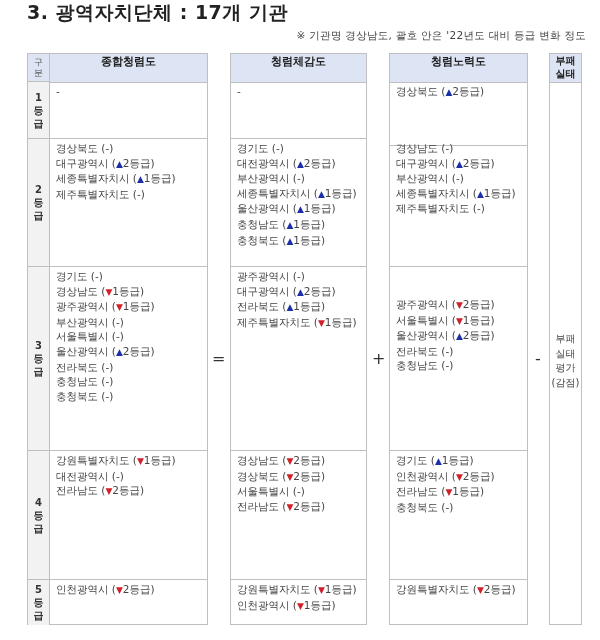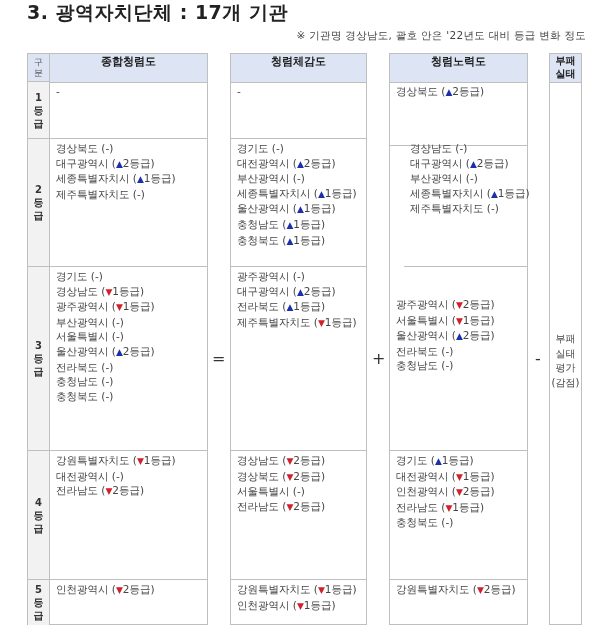--- a/index.html
+++ b/index.html
@@ -136,42 +136,41 @@
 
 <div class="tbl" id="t2" style="left:389px; width:139px; height:572px;">
   <div class="hdr">
     <span>청렴노력도</span>
   </div>
 <div class="row" style="top: 28px; height: 64px;">
       <div class="cell" style="left: 0px; right: 0px;">
         <div class="item"><span>경상북도</span> (<span class="up">▲</span><span>2등급</span>)</div>
       </div>
     </div>
-    <div class="row" style="top: 85px; height: 128px; margin-left: 14px;">
+    <div class="row" style="top: 85px; height: 128px;">
       <div class="cell" style="left: 0px; right: 0px;">
         <div class="item"><span>경상남도</span> (<span>-</span>)</div>
         <div class="item"><span>대구광역시</span> (<span class="up">▲</span><span>2등급</span>)</div>
         <div class="item"><span>부산광역시</span> (<span>-</span>)</div>
         <div class="item"><span>세종특별자치시</span> (<span class="up">▲</span><span>1등급</span>)</div>
         <div class="item"><span>제주특별자치도</span> (<span>-</span>)</div>
       </div>
     </div>
     <div class="row" style="top: 213px; height: 184px;">
       <div class="cell" style="left: 0px; right: 0px; margin-top: 28px;">
         <div class="item"><span>광주광역시</span> (<span class="down">▼</span><span>2등급</span>)</div>
         <div class="item"><span>서울특별시</span> (<span class="down">▼</span><span>1등급</span>)</div>
         <div class="item"><span>울산광역시</span> (<span class="up">▲</span><span>2등급</span>)</div>
         <div class="item"><span>전라북도</span> (<span>-</span>)</div>
         <div class="item"><span>충청남도</span> (<span>-</span>)</div>
       </div>
     </div>
     <div class="row" style="top: 397px; height: 129px;">
       <div class="cell" style="left: 0px; right: 16px;">
         <div class="item"><span>경기도</span> (<span class="up">▲</span><span>1등급</span>)</div>
-        <div class="item"><span>대전광역시</span> (<span class="down">▼</span><span>1등급</span>)</div>
         <div class="item"><span>인천광역시</span> (<span class="down">▼</span><span>2등급</span>)</div>
         <div class="item"><span>전라남도</span> (<span class="down">▼</span><span>1등급</span>)</div>
         <div class="item"><span>충청북도</span> (<span>-</span>)</div>
       </div>
     </div>
     <div class="row last" style="top: 526px; height: 45px;">
       <div class="cell" style="left: 0px; right: 0px;">
         <div class="item"><span>강원특별자치도</span> (<span class="down">▼</span><span>2등급</span>)</div>
       </div>
     </div>

